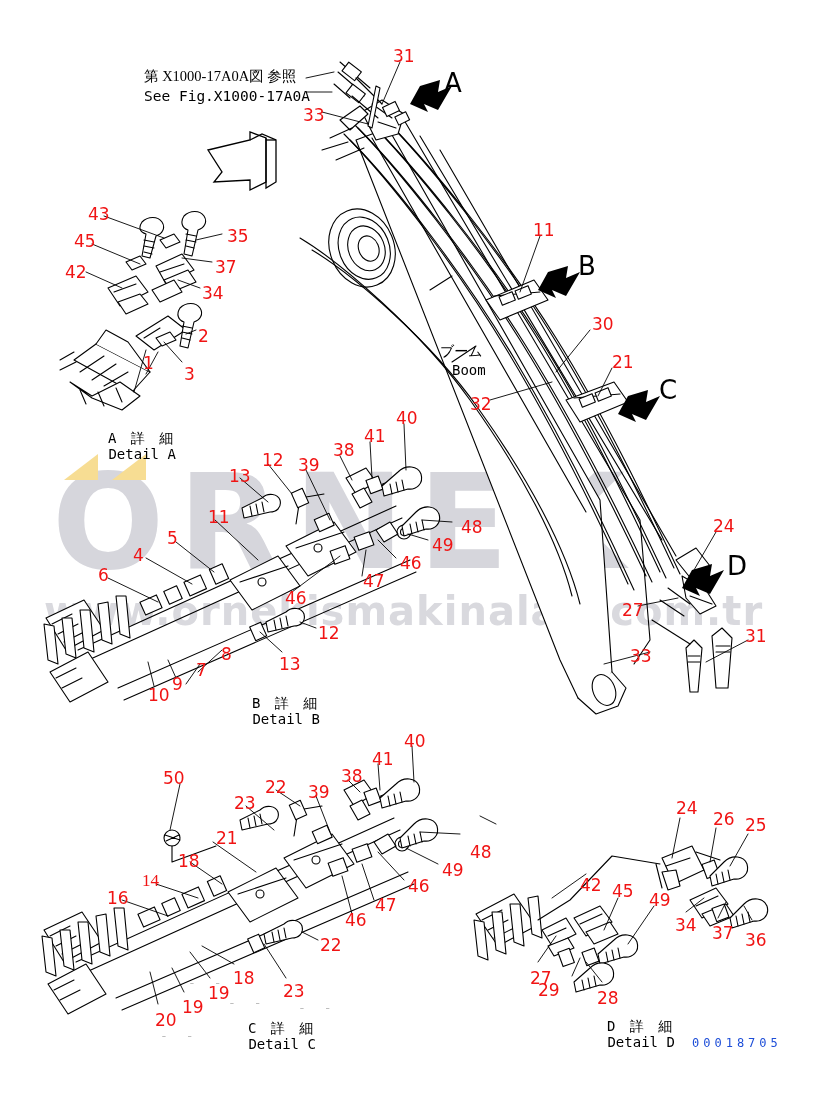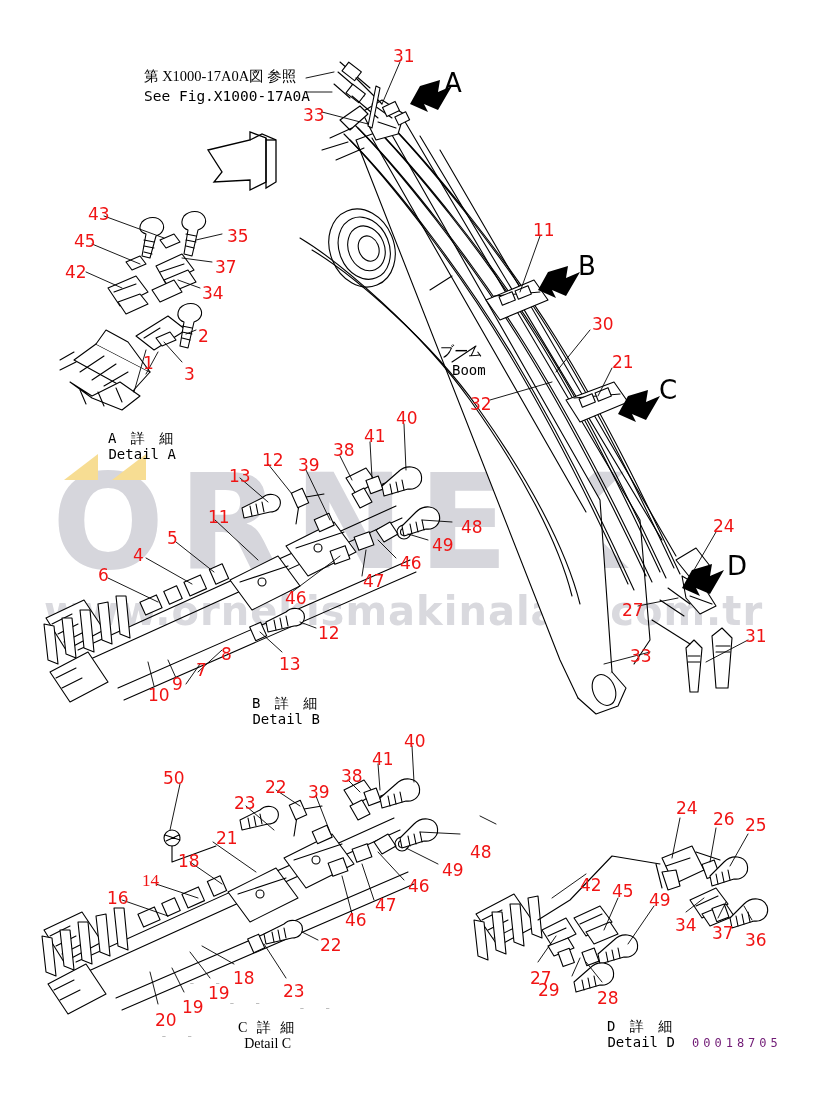--- a/index.html
+++ b/index.html
@@ -32,21 +32,21 @@
   
   .lbl{position:absolute;white-space:pre;}
   .num{color:#f01414;font-size:17px;line-height:17px;
        font-family:"DejaVu Sans","Liberation Sans",sans-serif;}
   .ref{color:#000;font-size:14.5px;line-height:17px;}
   .sect{color:#000;font-size:26px;line-height:26px;
         font-family:"DejaVu Sans","Liberation Sans",sans-serif;}
   .detcap{color:#000;font-size:14px;line-height:16px;text-align:center;}
   .detcap .jp{letter-spacing:3px;}
   .boomlbl{color:#000;font-size:14px;line-height:16px;}
-  .dwgno{color:#701a75;font-size:12px;letter-spacing:4px;}
+  .dwgno{color:#1d4ed8;font-size:12px;letter-spacing:4px;}
   .faint{color:#bdbdbd;font-size:13px;letter-spacing:5px;}
 </style>
 </head>
 <body>
 
 <div id="sheet">
 
   <div class="wm" id="wm-logo">
     <div id="wm-tri1"></div>
     <div id="wm-tri2"></div>
@@ -420,21 +420,21 @@
 
   <div id="sections-layer">
       <div class="lbl sect" style="left: 444px; top: 70px;">A</div>
       <div class="lbl sect" style="left: 578px; top: 253px;">B</div>
       <div class="lbl sect" style="left: 659px; top: 377px;">C</div>
       <div class="lbl sect" style="left: 727px; top: 553px;">D</div>
     </div>
   <div id="captions-layer">
       <div class="lbl detcap" style="left: 108px; top: 430px;"><div class="jp">A 詳 細</div><div>Detail A</div></div>
       <div class="lbl detcap" style="left: 252px; top: 695px;"><div class="jp">B 詳 細</div><div>Detail B</div></div>
-      <div class="lbl detcap" style="left: 238px; top: 1020px; font-family: Liberation Serif, serif;"><div class="jp">C 詳 細</div><div>Detail C</div></div>
+      <div class="lbl detcap" style="left: 248px; top: 1020px;"><div class="jp">C 詳 細</div><div>Detail C</div></div>
       <div class="lbl detcap" style="left: 607px; top: 1018px;"><div class="jp">D 詳 細</div><div>Detail D</div></div>
     </div>
   <div id="callouts-layer">
       <div class="lbl num" style="left: 393px; top: 48px;">31</div>
       <div class="lbl num" style="left: 303px; top: 107px;">33</div>
       <div class="lbl num" style="left: 533px; top: 222px;">11</div>
       <div class="lbl num" style="left: 592px; top: 316px;">30</div>
       <div class="lbl num" style="left: 612px; top: 354px;">21</div>
       <div class="lbl num" style="left: 470px; top: 396px;">32</div>
       <div class="lbl num" style="left: 713px; top: 518px;">24</div>

